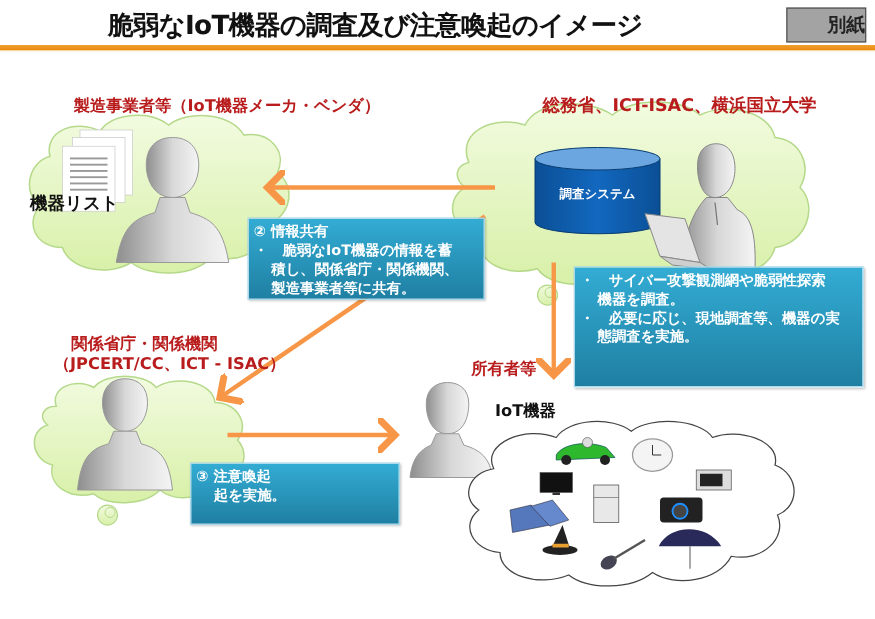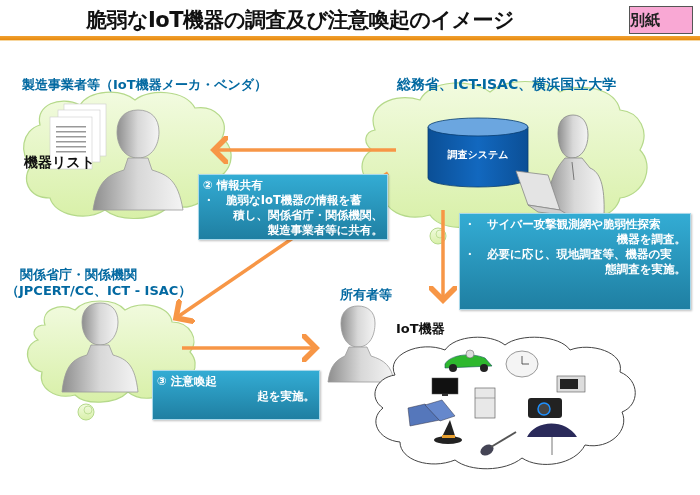--- a/index.html
+++ b/index.html
@@ -1,25 +1,25 @@
 <!DOCTYPE html>
 <html><head>
 <meta charset="utf-8">
 <style>
   html, body { margin:0; padding:0; }
   body { width:700px; height:495px; background:#ffffff; position:relative; overflow:hidden; font-family:"DejaVu Sans","Liberation Sans",sans-serif; }
   .abs { position:absolute; }
   #title { left:0; top:6px; width:600px; text-align:center; font-size:21px; font-weight:bold; color:#111; letter-spacing:-0.5px; box-sizing:border-box; }
   #title-bar { left:0; top:36px; width:700px; height:4px; background:linear-gradient(#f0a030,#e88a10); }
   #title-bar2 { left:0; top:40px; width:700px; height:1px; background:#f7d7a0; }
-  #badge { left:629px; top:6px; width:62px; height:26px; border:1px solid #555; background:#f9a8d4; font-size:15px; font-weight:bold; text-align:left; line-height:26px; color:#222; }
-  .red-label { color:#0369a1; font-weight:bold; font-size:13px; white-space:nowrap; }
+  #badge { left:629px; top:6px; width:62px; height:26px; border:1px solid #555; background:#a3a3a3; font-size:15px; font-weight:bold; text-align:right; line-height:26px; color:#222; }
+  .red-label { color:#b91c1c; font-weight:bold; font-size:13px; white-space:nowrap;margin-left:37px; }
   .blue-box { background:linear-gradient(#33acd4,#1f7fa2); border:1px solid #a8d8ea; color:#fff; font-weight:bold; font-size:11.5px; line-height:15px; padding:3px 4px; box-sizing:border-box; box-shadow:1px 1px 2px rgba(0,0,0,0.25); }
   .blue-box .line { display:block; white-space:nowrap; }
-  .blue-box .indent { padding-left:14px;text-align:right; }
+  .blue-box .indent { padding-left:14px; }
   svg { position:absolute; left:0; top:0; }
   .sys-label { fill:#fff; font-size:10px; font-weight:bold; }
   .dark-label { color:#111; font-weight:bold; font-size:14px; }
 </style>
 </head>
 <body>
 
 <div id="title" class="abs">脆弱なIoT機器の調査及び注意喚起のイメージ</div>
 <div id="title-bar" class="abs"></div>
 <div id="title-bar2" class="abs"></div>

